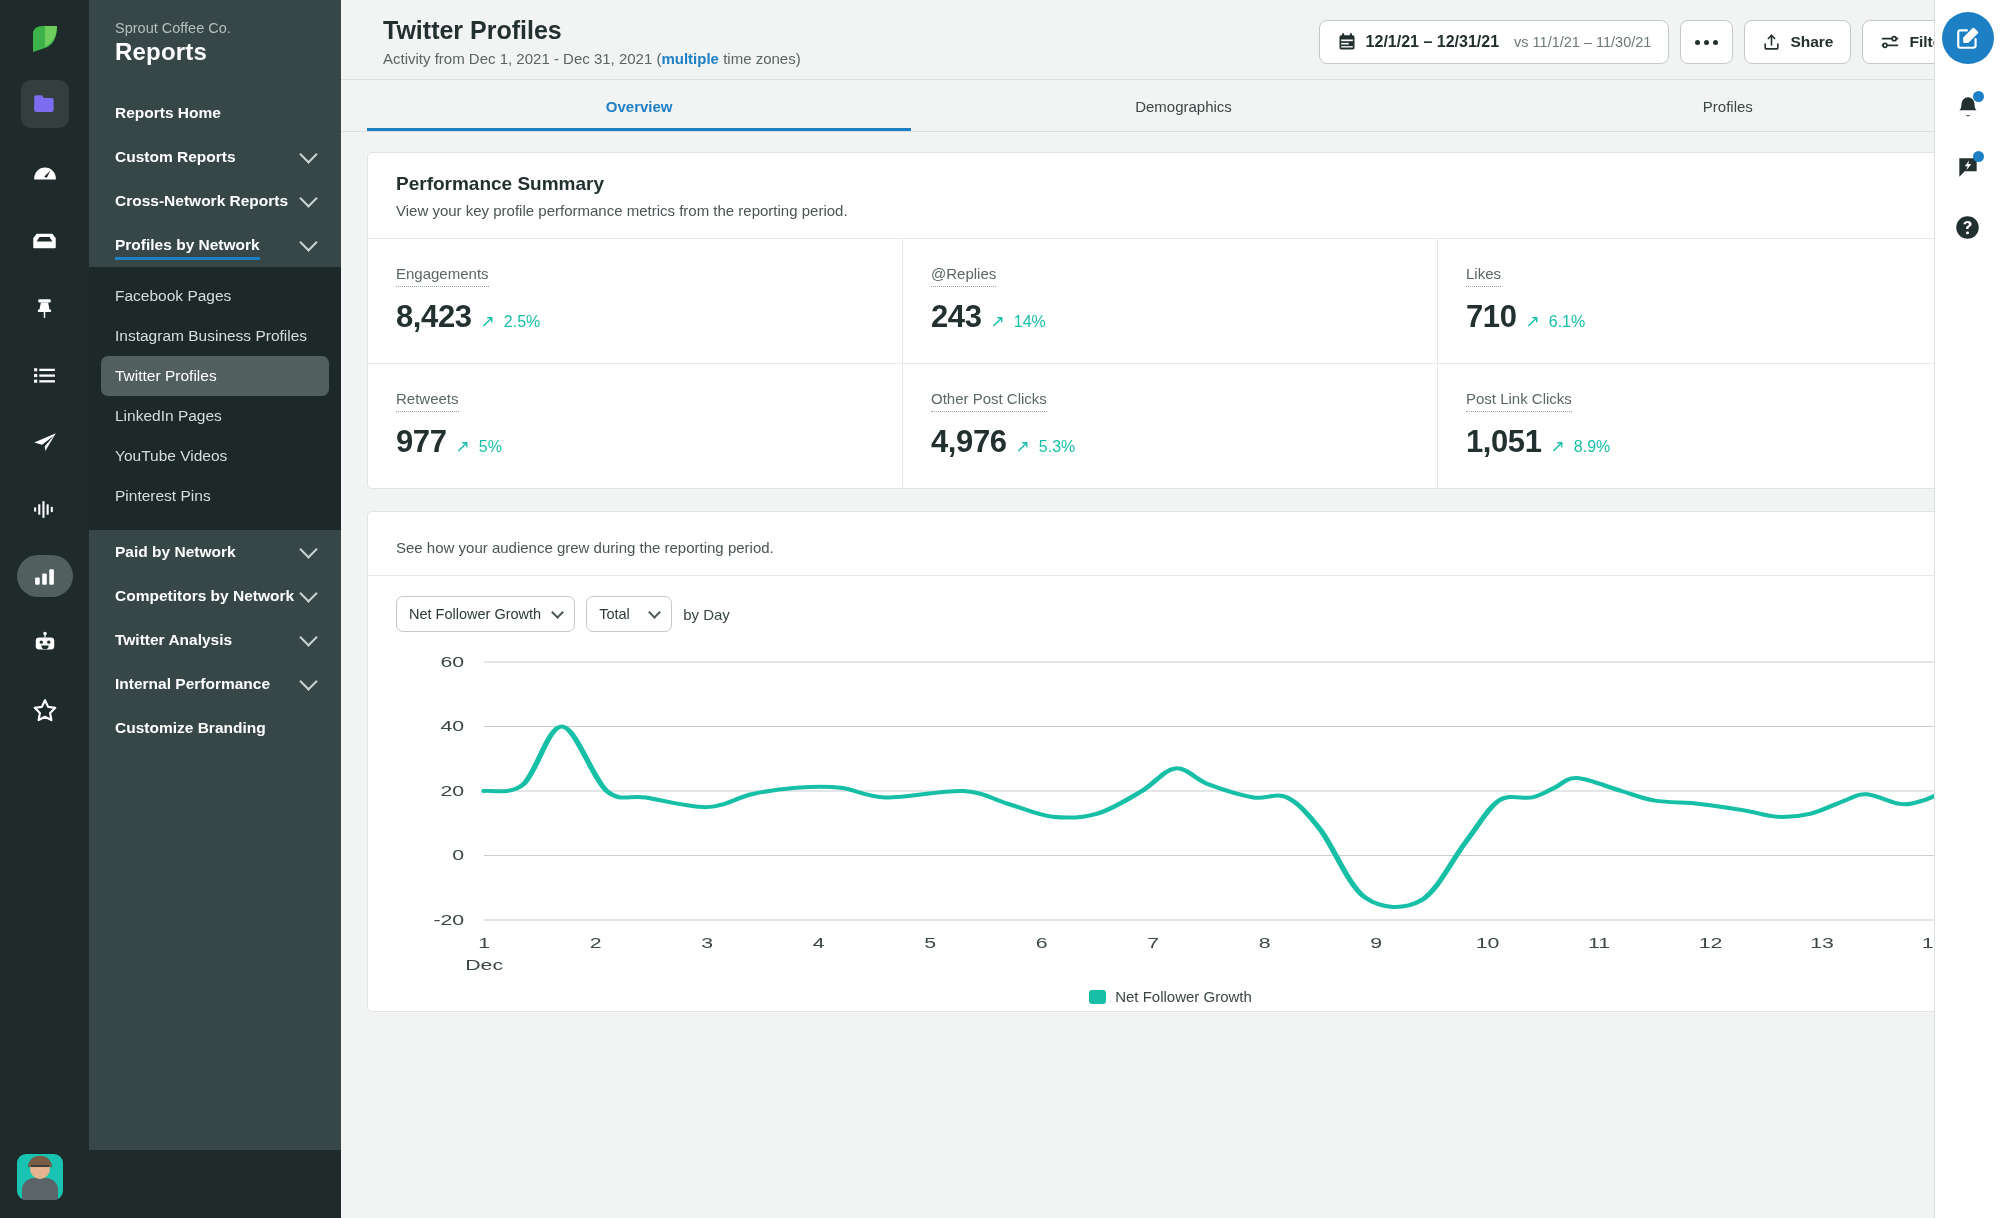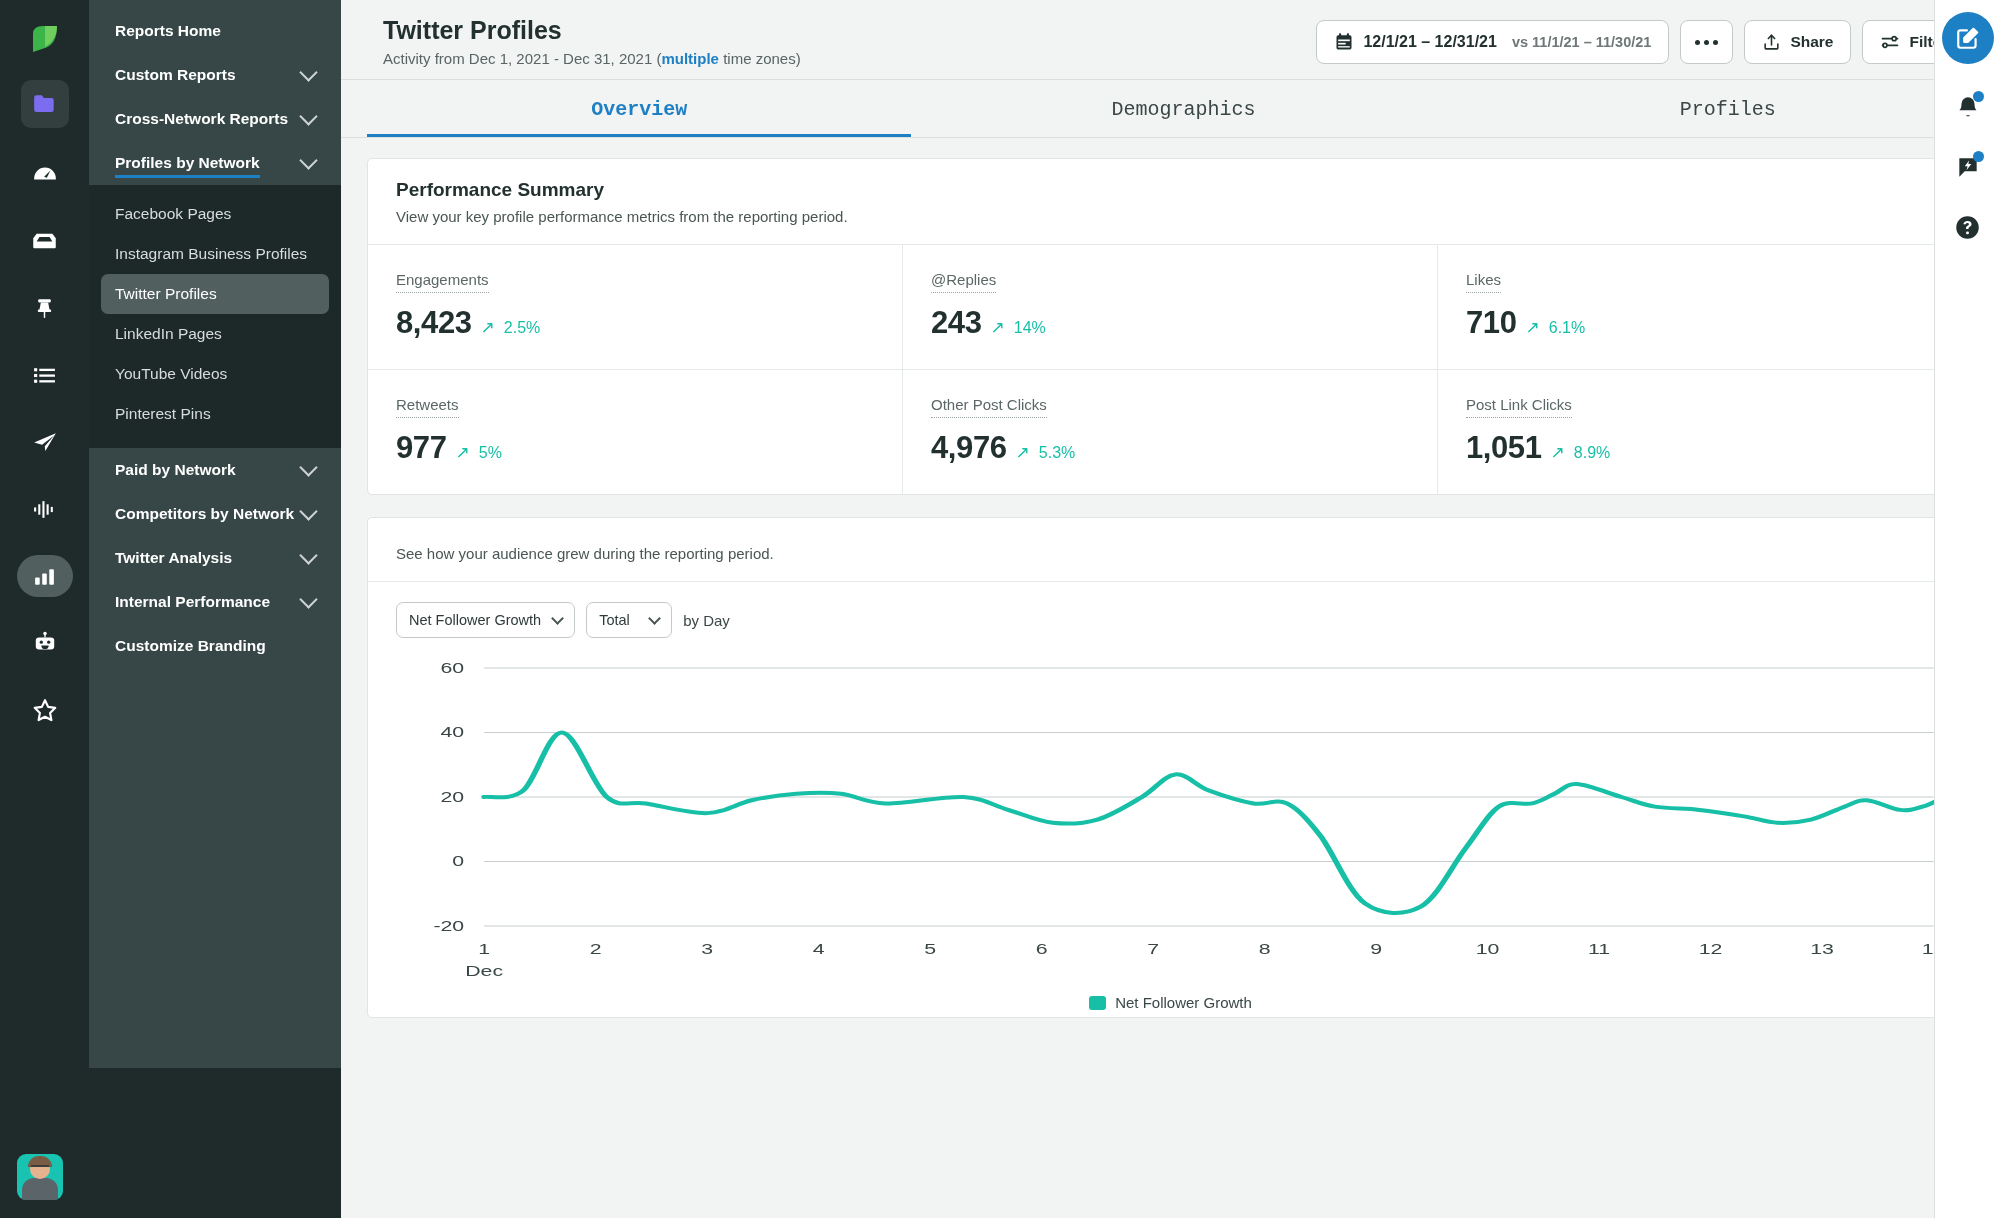--- a/index.html
+++ b/index.html
@@ -85,27 +85,27 @@
   .lnk { color: #1d7fc4; font-weight: bold; cursor: pointer; }
   .tb-right { display: flex; gap: 11px; align-items: flex-start; padding-top: 4px; }
   .btn {
     background: #fff; border: 1px solid #c4c9c9; border-radius: 8px;
     height: 44px; display: flex; align-items: center; gap: 9px;
     padding: 0 17px; font-size: 15.5px; color: #22312f; cursor: pointer;
     font-weight: bold;
   }
   .btn.dots { padding: 0 14px; }
   .daterange { font-size: 16px; }
-  .dr-cmp { color: #6e7878; font-weight: bold; font-size: 14.5px; margin-left:6px; }
+  .dr-cmp { color: #6e7878; font-weight: normal; font-size: 14.5px; margin-left:6px; }
   .dot { width:5px;height:5px;border-radius:50%;background:#22312f;display:inline-block; }
 
   .tabs { display: flex; background: #f2f3f3; border-bottom: 1px solid #dcdfdf;
           padding-left: 26px; }
   .tab { flex: 1; text-align: center; padding: 18px 0 16px 0;
-         font-size: 20px; color: #3b4746; cursor: pointer; font-family: Liberation Mono, monospace; }
+         font-size: 15px; color: #3b4746; cursor: pointer; }
   .tab.active { color: #1d7fc4; font-weight: bold;
                 box-shadow: inset 0 -3px 0 #1d7fc4; }
 
   .content { flex: 1; overflow: hidden; padding: 20px 26px 0 26px; }
 
   .card { background: #fff; border: 1px solid #e1e4e4; border-radius: 5px;
           margin-bottom: 22px; }
   .card-head { padding: 20px 28px 19px 28px; border-bottom: 1px solid #e6e9e9; }
   .card-title { font-size: 19px; font-weight: bold; color: #22312f; }
   .card-desc { font-size: 15px; color: #4a5654; margin-top: 7px; }
@@ -236,20 +236,24 @@
     </div>
     <div class="rail-avatar">
       <div class="av-body"></div>
         <div class="av-head"></div>
       <div class="av-hair"></div>
         <div class="av-glass"></div>
     </div>
   </div>
 
   <div class="sidebar">
+    <div class="sb-head">
+      <div class="sb-org">Sprout Coffee Co.</div>
+      <div class="sb-title">Reports</div>
+    </div>
     <div class="sb-list">
       <div class="sb-spacer"></div>
       <div class="sb-item">
         <span class="lbl">Reports Home</span>
       </div>
       <div class="sb-item">
         <span class="lbl">Custom Reports</span>
         <span class="chev"></span>
       </div>
       <div class="sb-item">

